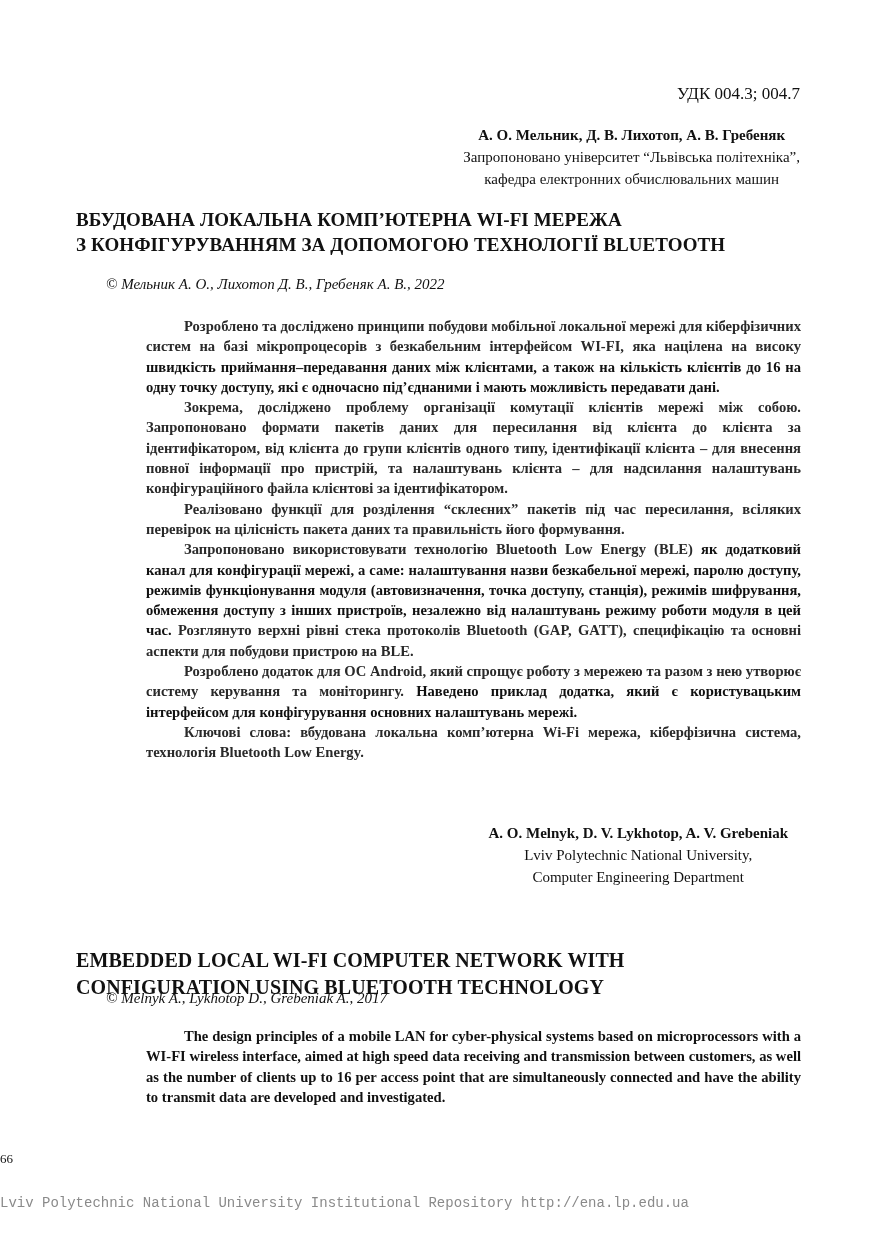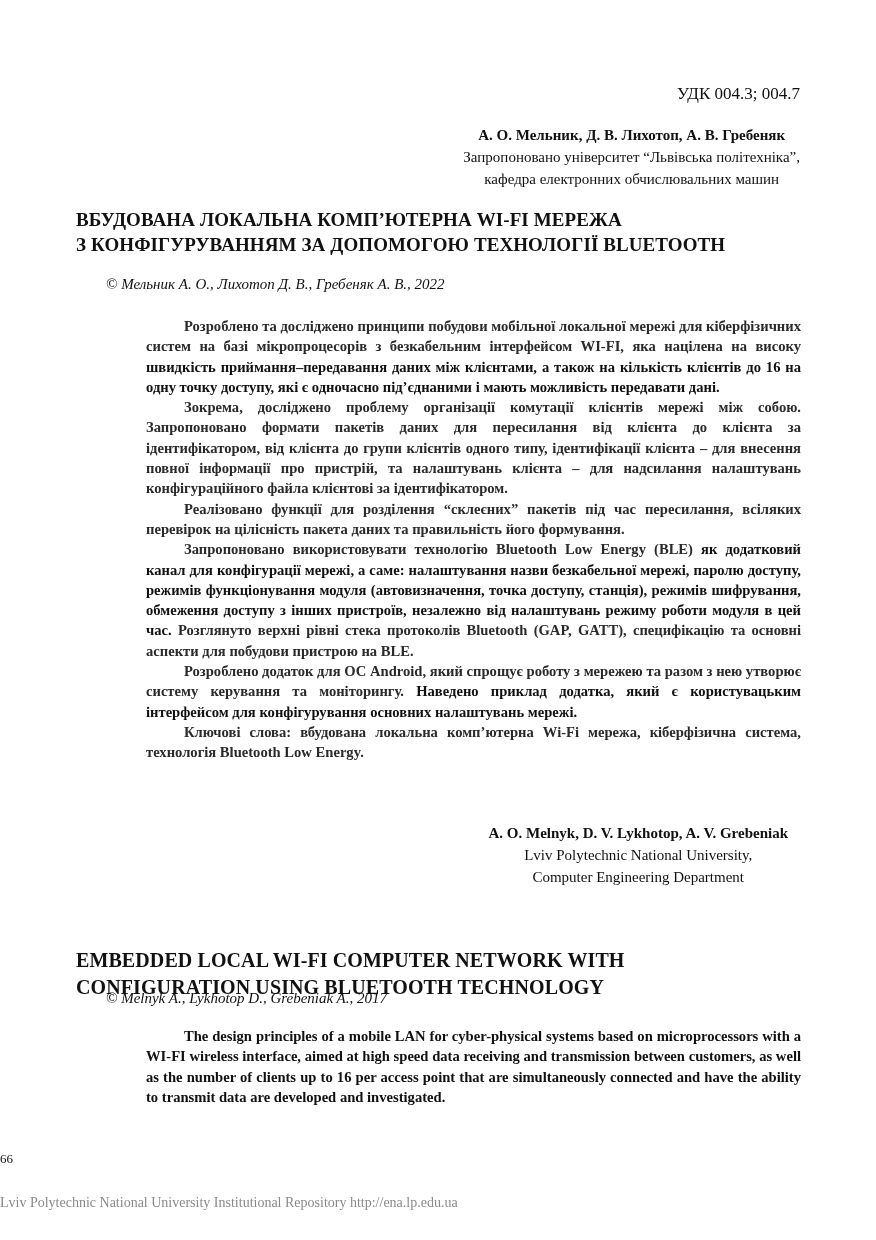--- a/index.html
+++ b/index.html
@@ -20,21 +20,21 @@
   .abstract p { margin: 0; text-indent: 38px; }
   .abstract .b { font-weight: bold; }
   .abstract .m { font-weight: bold; color: #2a2a2a; }
   .abstract.ua { top: 316px; }
   .authors-en { top: 822px; right: 88px; font-size: 15px; line-height: 22px; }
   .authors-en .names { font-weight: bold; }
   .title.en { top: 903px; font-size: 20px; line-height: 27px; margin-top: 44px; }
   .copy.en { top: 990px; }
   .abstract.en { top: 1026px; }
   .page-num { top: 1151px; left: 0; width: 763px; font-size: 13px; }
-  .footer { top: 1195px; left: 0; width: 876px; font-family: Liberation Serif, serif;
+  .footer { top: 1195px; left: 0; width: 876px; font-family: Liberation Mono, monospace;
             font-size: 14px; color: #8a8a8a; }
 </style>
 </head>
 <body>
 
 <div class="abs udk">УДК 004.3; 004.7</div>
 
 <div class="abs authors right">
   <div class="names">А. О. Мельник, Д. В. Лихотоп, А. В. Гребеняк</div>
   <div>Запропоновано університет “Львівська політехніка”,</div>

